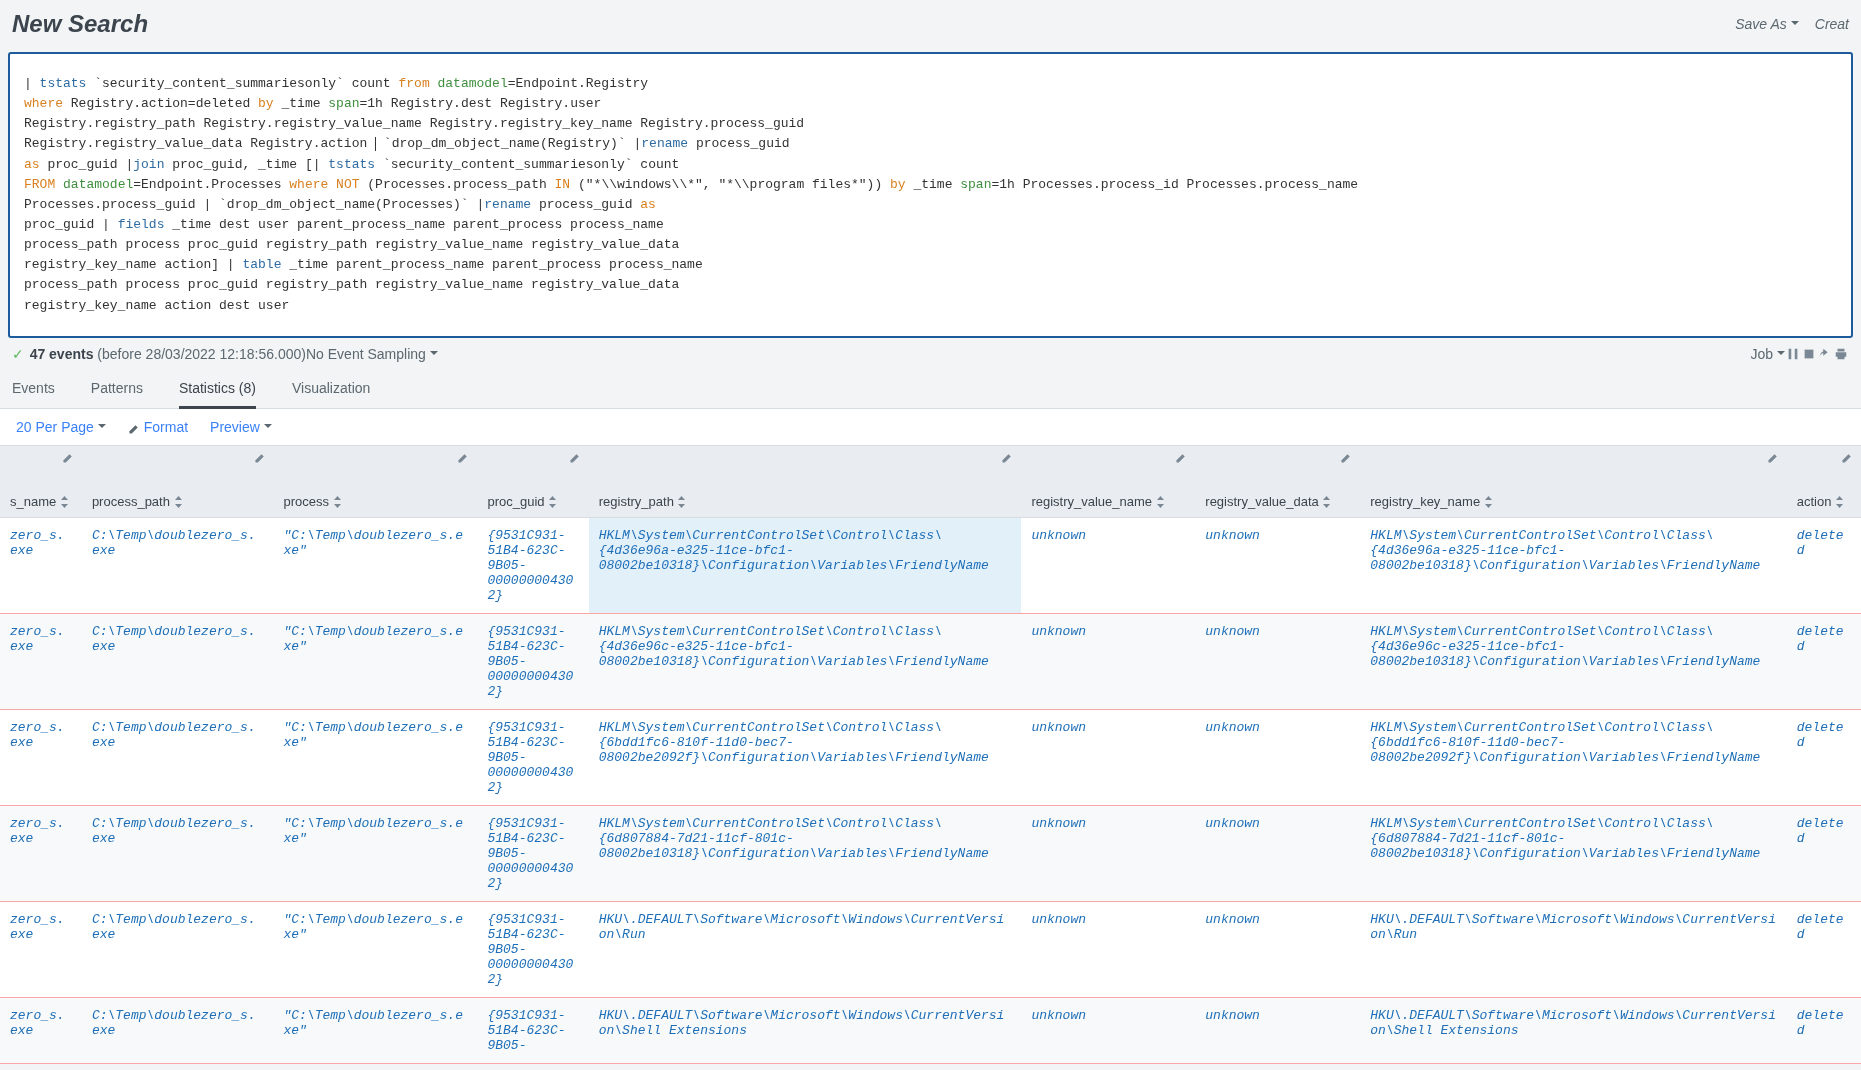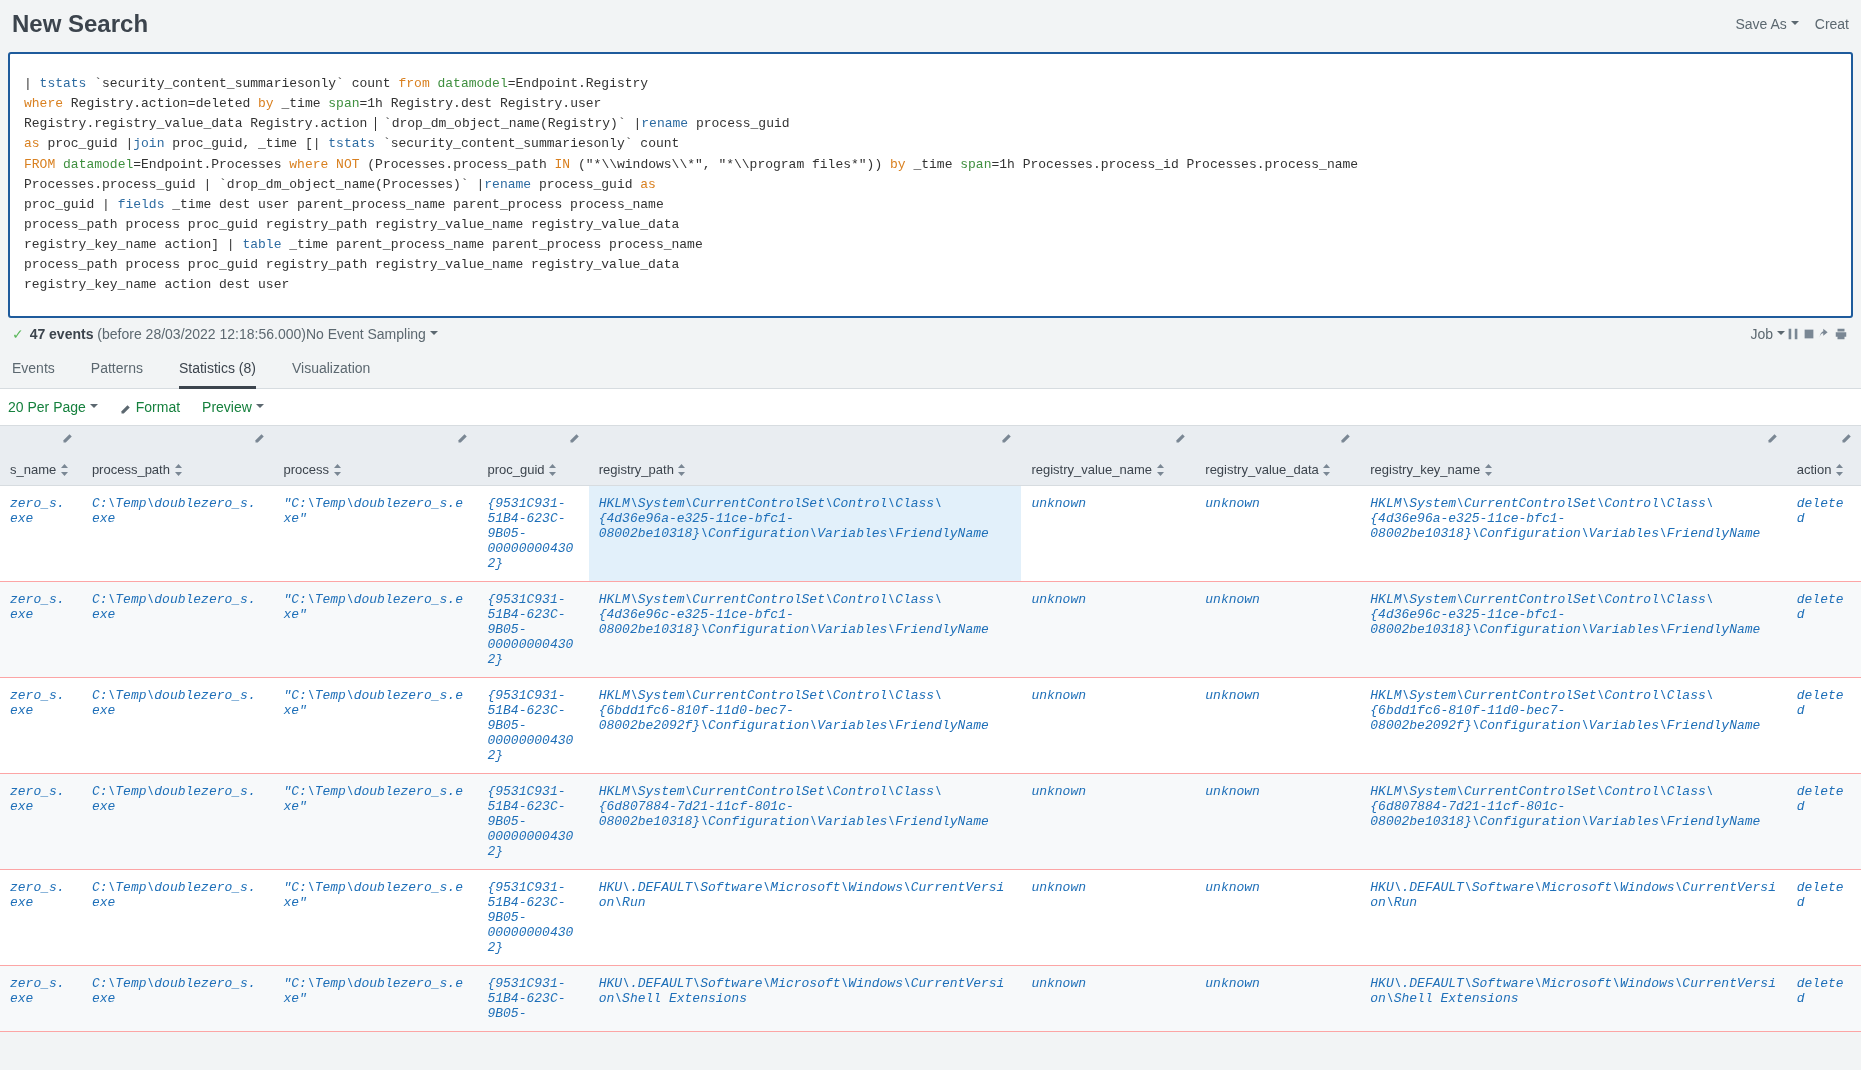--- a/index.html
+++ b/index.html
@@ -1,44 +1,44 @@
 <!DOCTYPE html>
 <html><head>
 <meta charset="utf-8">
 <style>
 * { margin:0; padding:0; box-sizing:border-box; }
 body { font-family:"Helvetica Neue",Helvetica,Arial,sans-serif; font-size:14px; color:#333; background:#f2f4f5; }
-.page-header { display:flex; justify-content:space-between; align-items:center; padding:10px 12px 4px; }
+.page-header { display:flex; justify-content:space-between; align-items:center; padding:10px 12px 4px;font-style:italic; }
 .page-title { font-size:24px; font-weight:600; color:#3c444d; }
 .header-actions { display:flex; gap:16px; color:#5c6870; font-size:14px; }
 .header-actions span { cursor:pointer; }
 .caret-down::after { content:""; display:inline-block; margin-left:4px; border:4px solid transparent; border-top-color:#5c6870; vertical-align:middle; }
 .search-container { margin:10px 8px 0; border:2px solid #1e5b9c; border-radius:3px; background:#fff; }
 .search-box { font-family:"SFMono-Regular",Consolas,"Liberation Mono",Menlo,monospace; font-size:13px; line-height:1.55; color:#333; padding:20px 14px; white-space:pre-wrap; word-break:break-word; }
 .tok-cmd { color:#2d6ba1; }
 .tok-key { color:#d98020; }
 .tok-green { color:#3f8f3f; }
 .cursor-bar { display:inline-block; width:1px; height:14px; background:#333; vertical-align:middle; }
 .status-bar { display:flex; justify-content:space-between; align-items:center; padding:8px 12px; color:#5c6870; font-size:14px; }
 .status-left { display:flex; align-items:center; }
 .check-icon { color:#5cb85c; margin-right:2px; }
 .ec-strong { color:#3c444d; font-weight:600; }
 .status-right { display:flex; align-items:flex-end; }
 .icon-btn { width:16px; height:16px; display:inline-flex; align-items:center; justify-content:center; color:#7a8794; cursor:pointer; }
 .icon-btn svg { width:14px; height:14px; fill:currentColor; }
 .tabs-bar { display:flex; gap:36px; padding:2px 12px 0; border-bottom:1px solid #d7dce0; background:#f2f4f5; }
 .tab { padding:8px 0 10px; font-size:14px; color:#5c6870; cursor:pointer; }
 .tab.active { color:#3c444d; border-bottom:3px solid #3c444d; margin-bottom:-1px; font-weight:500; }
-.toolbar { display:flex; gap:22px; padding:10px 8px; background:#fff; color:#15803d; font-size:14px; }
+.toolbar { display:flex; gap:22px; padding:10px 16px; background:#fff; color:#3b82f6; font-size:14px; }
 .toolbar .tb-item { cursor:pointer; }
 .pencil-icon { display:inline-block; width:12px; height:12px; vertical-align:middle; }
 .pencil-icon svg { width:12px; height:12px; fill:#5c6870; }
 .table-wrap { overflow-x:auto; background:#fff; }
 table.results { width:100%; border-collapse:collapse; font-family:"SFMono-Regular",Consolas,"Liberation Mono",Menlo,monospace; font-size:13px; }
-table.results thead th { background:#e9edf1; color:#3c444d; font-weight:500; text-align:left; padding:8px 10px; border:1px solid #d7dce0; border-left:0; border-right:0; vertical-align:bottom; height:60px; position:relative; font-family:"Helvetica Neue",Helvetica,Arial,sans-serif; font-size:13px; }
+table.results thead th { background:#e9edf1; color:#3c444d; font-weight:500; text-align:left; padding:8px 10px; border:1px solid #d7dce0; border-left:0; border-right:0; vertical-align:bottom; height:72px; position:relative; font-family:"Helvetica Neue",Helvetica,Arial,sans-serif; font-size:13px; }
 table.results thead th .th-pencil { position:absolute; top:6px; right:8px; }
 table.results tbody td { padding:10px; border-bottom:1px solid #fca5a5; vertical-align:top; word-break:break-word; color:#1e6fb8;font-style:italic; }
 table.results tbody tr:nth-child(even) td { background:#f7f9fa; }
 td.cell-highlight { background:#e2f0fa !important; }
 .sort-svg { display:inline-block; width:9px; height:12px; vertical-align:middle; }
 .sort-svg svg { width:9px; height:12px; }
 .col-sname { width:64px; }
 .col-ppath { width:155px; }
 .col-process { width:165px; }
 .col-proc-guid { width:90px; }
@@ -55,20 +55,21 @@
   <div class="page-title">New Search</div>
   <div class="header-actions">
     <span class="caret-down">Save As</span>
     <span>Creat</span>
   </div>
 </div>
 
 <div class="search-container">
   <div class="search-box" id="search-box"><span>| </span><span class="tok-cmd">tstats</span><span> `security_content_summariesonly` count </span><span class="tok-key">from</span><span> </span><span class="tok-green">datamodel</span><span>=Endpoint.Registry
 </span><span class="tok-key">where</span><span> Registry.action=deleted </span><span class="tok-key">by</span><span> _time </span><span class="tok-green">span</span><span>=1h Registry.dest Registry.user
+</span><span>Registry.registry_path Registry.registry_value_name Registry.registry_key_name Registry.process_guid
 </span><span>Registry.registry_value_data Registry.action </span><span class="cursor-bar"></span><span> `drop_dm_object_name(Registry)` |</span><span class="tok-cmd">rename</span><span> process_guid
 </span><span class="tok-key">as</span><span> proc_guid |</span><span class="tok-cmd">join</span><span> proc_guid, _time [| </span><span class="tok-cmd">tstats</span><span> `security_content_summariesonly` count
 </span><span class="tok-key">FROM</span><span> </span><span class="tok-green">datamodel</span><span>=Endpoint.Processes </span><span class="tok-key">where</span><span> </span><span class="tok-key">NOT</span><span> (Processes.process_path </span><span class="tok-key">IN</span><span> ("*\\windows\\*", "*\\program files*")) </span><span class="tok-key">by</span><span> _time </span><span class="tok-green">span</span><span>=1h Processes.process_id Processes.process_name
 </span><span>Processes.process_guid | `drop_dm_object_name(Processes)` |</span><span class="tok-cmd">rename</span><span> process_guid </span><span class="tok-key">as</span><span>
 </span><span>proc_guid | </span><span class="tok-cmd">fields</span><span> _time dest user parent_process_name parent_process process_name
 </span><span>process_path process proc_guid registry_path registry_value_name registry_value_data
 </span><span>registry_key_name action] | </span><span class="tok-cmd">table</span><span> _time parent_process_name parent_process process_name
 </span><span>process_path process proc_guid registry_path registry_value_name registry_value_data
 </span><span>registry_key_name action dest user</span></div>
 </div>

